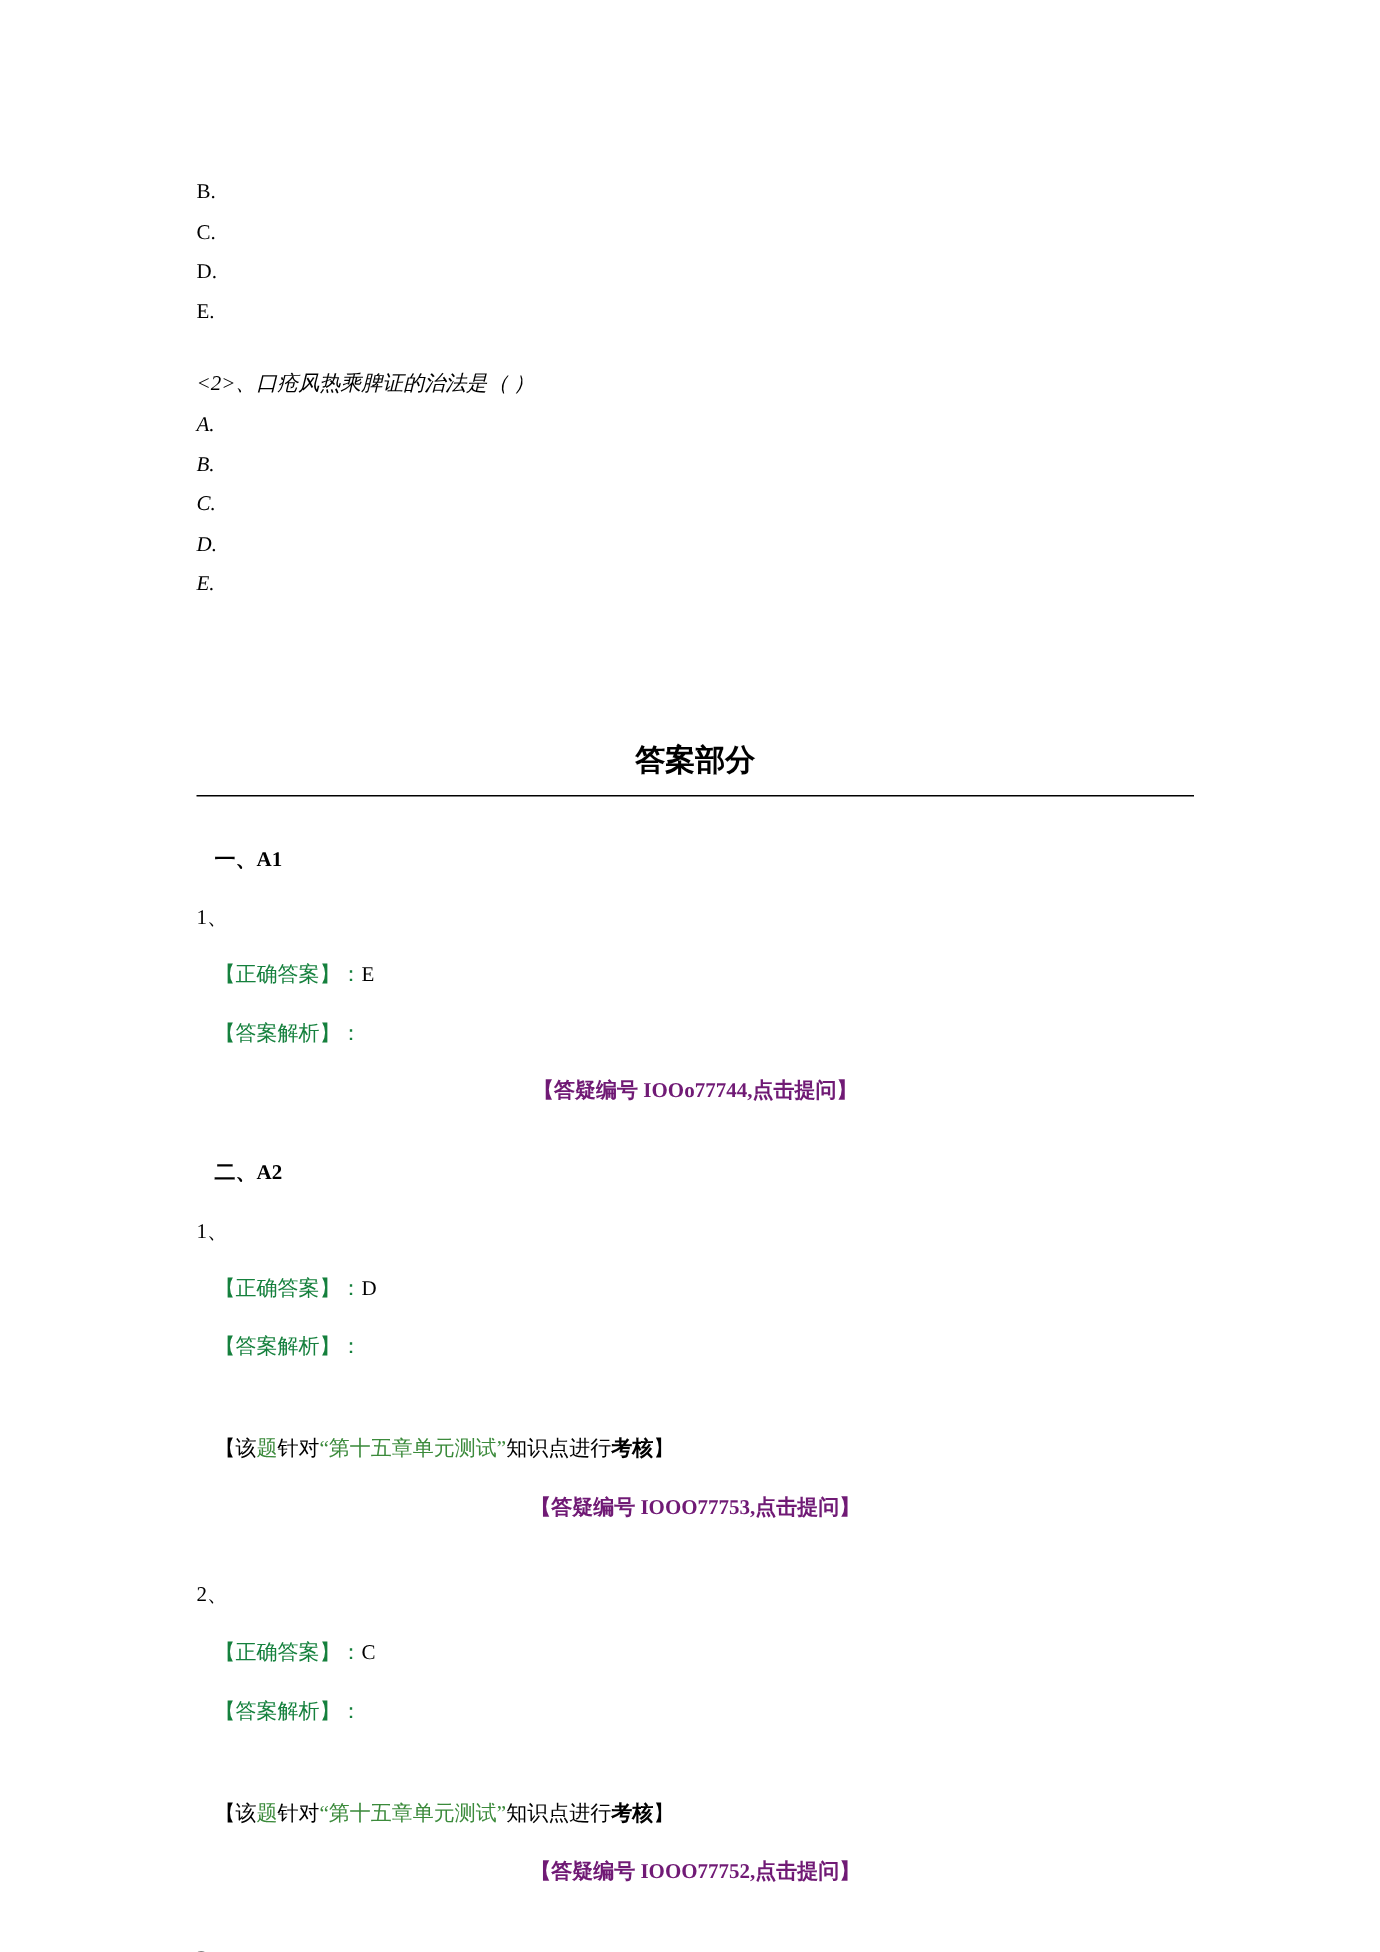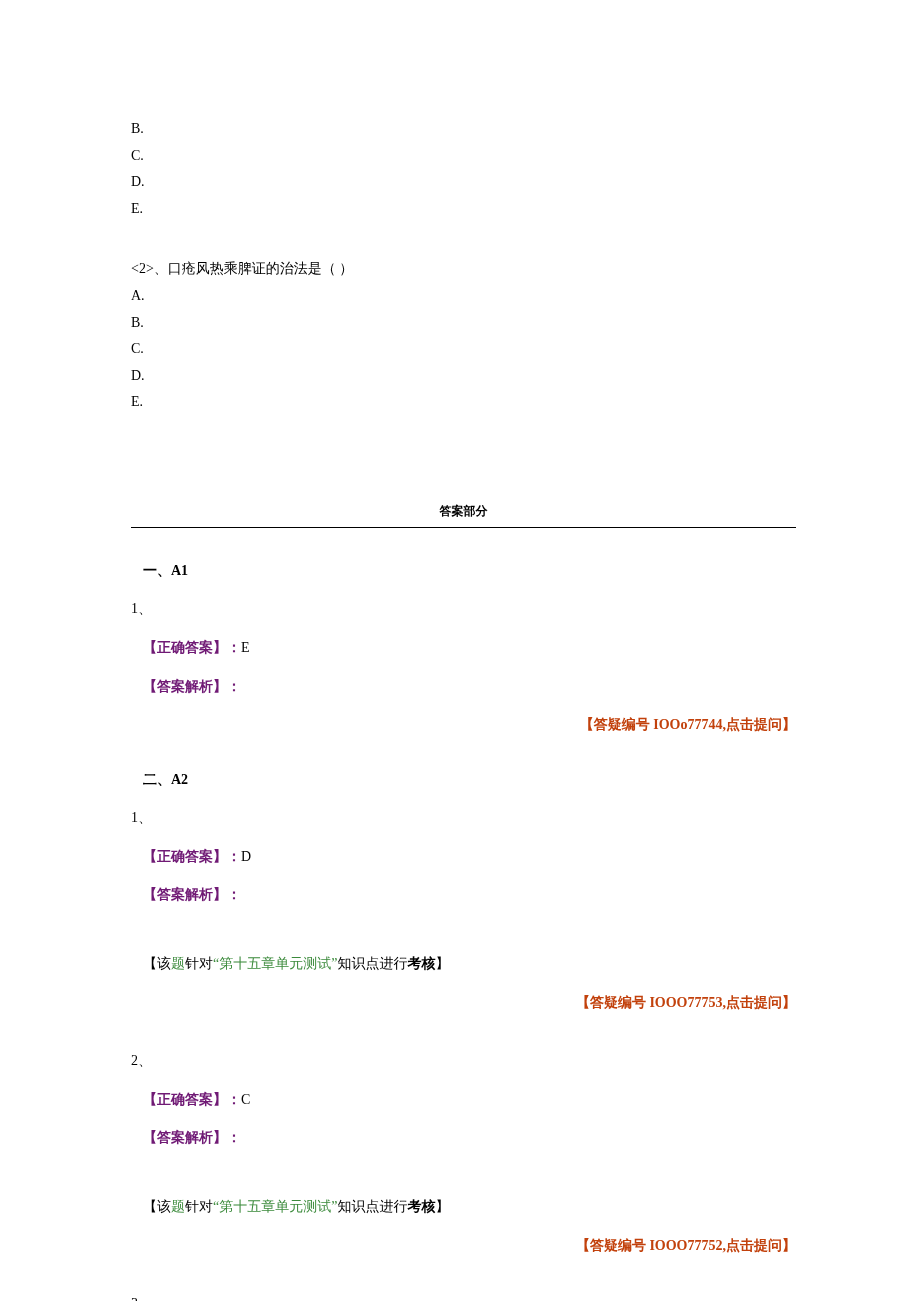--- a/index.html
+++ b/index.html
@@ -14,64 +14,65 @@
     line-height: 1.9;
     position: relative;
   }
   .page {
     padding: 116px 124px 0 131px;
   }
   .q-options .opt {
     margin: 0;
   }
   .q-block {
-    margin-top: 34px;
+    margin-top: 22px;
+    font-style: italic;
   }
   .answer-header-wrap {
     margin-top: 84px;
   }
   .answer-title {
     text-align: center;
     font-weight: bold;
-    font-size: 12px;
+    font-size: 20px;
     padding-bottom: 4px;
   }
   .hr {
     border: none;
     border-top: 1px solid #000;
     margin: 0;
   }
   .sections {
     margin-top: 30px;
   }
   .sec-title {
     font-weight: bold;
     margin-top: 0;
   }
   .sec-block {
     margin-top: 28px;
   }
   .blue-bold {
-    color: #701a75;
-    font-weight: bold;
+    color: #15803d;
+    font-weight: normal;
   }
   .green-txt {
     color: #3b8a3b;
   }
   .black-bold {
     font-weight: bold;
     color: #000;
   }
   .black-plain {
     font-weight: normal;
     color: #000;
   }
   .ask-link {
-    text-align: right;
-    color: #c2410c;
+    text-align: center;
+    color: #701a75;
     font-weight: bold;
     margin-top: 2px;
   }
   .tight { margin: 12px; }
   .sp-line { margin: 0; }
   .ans-num { margin: 0; }
   .gap { height: 18px; }
 </style>
 </head>
 <body>

